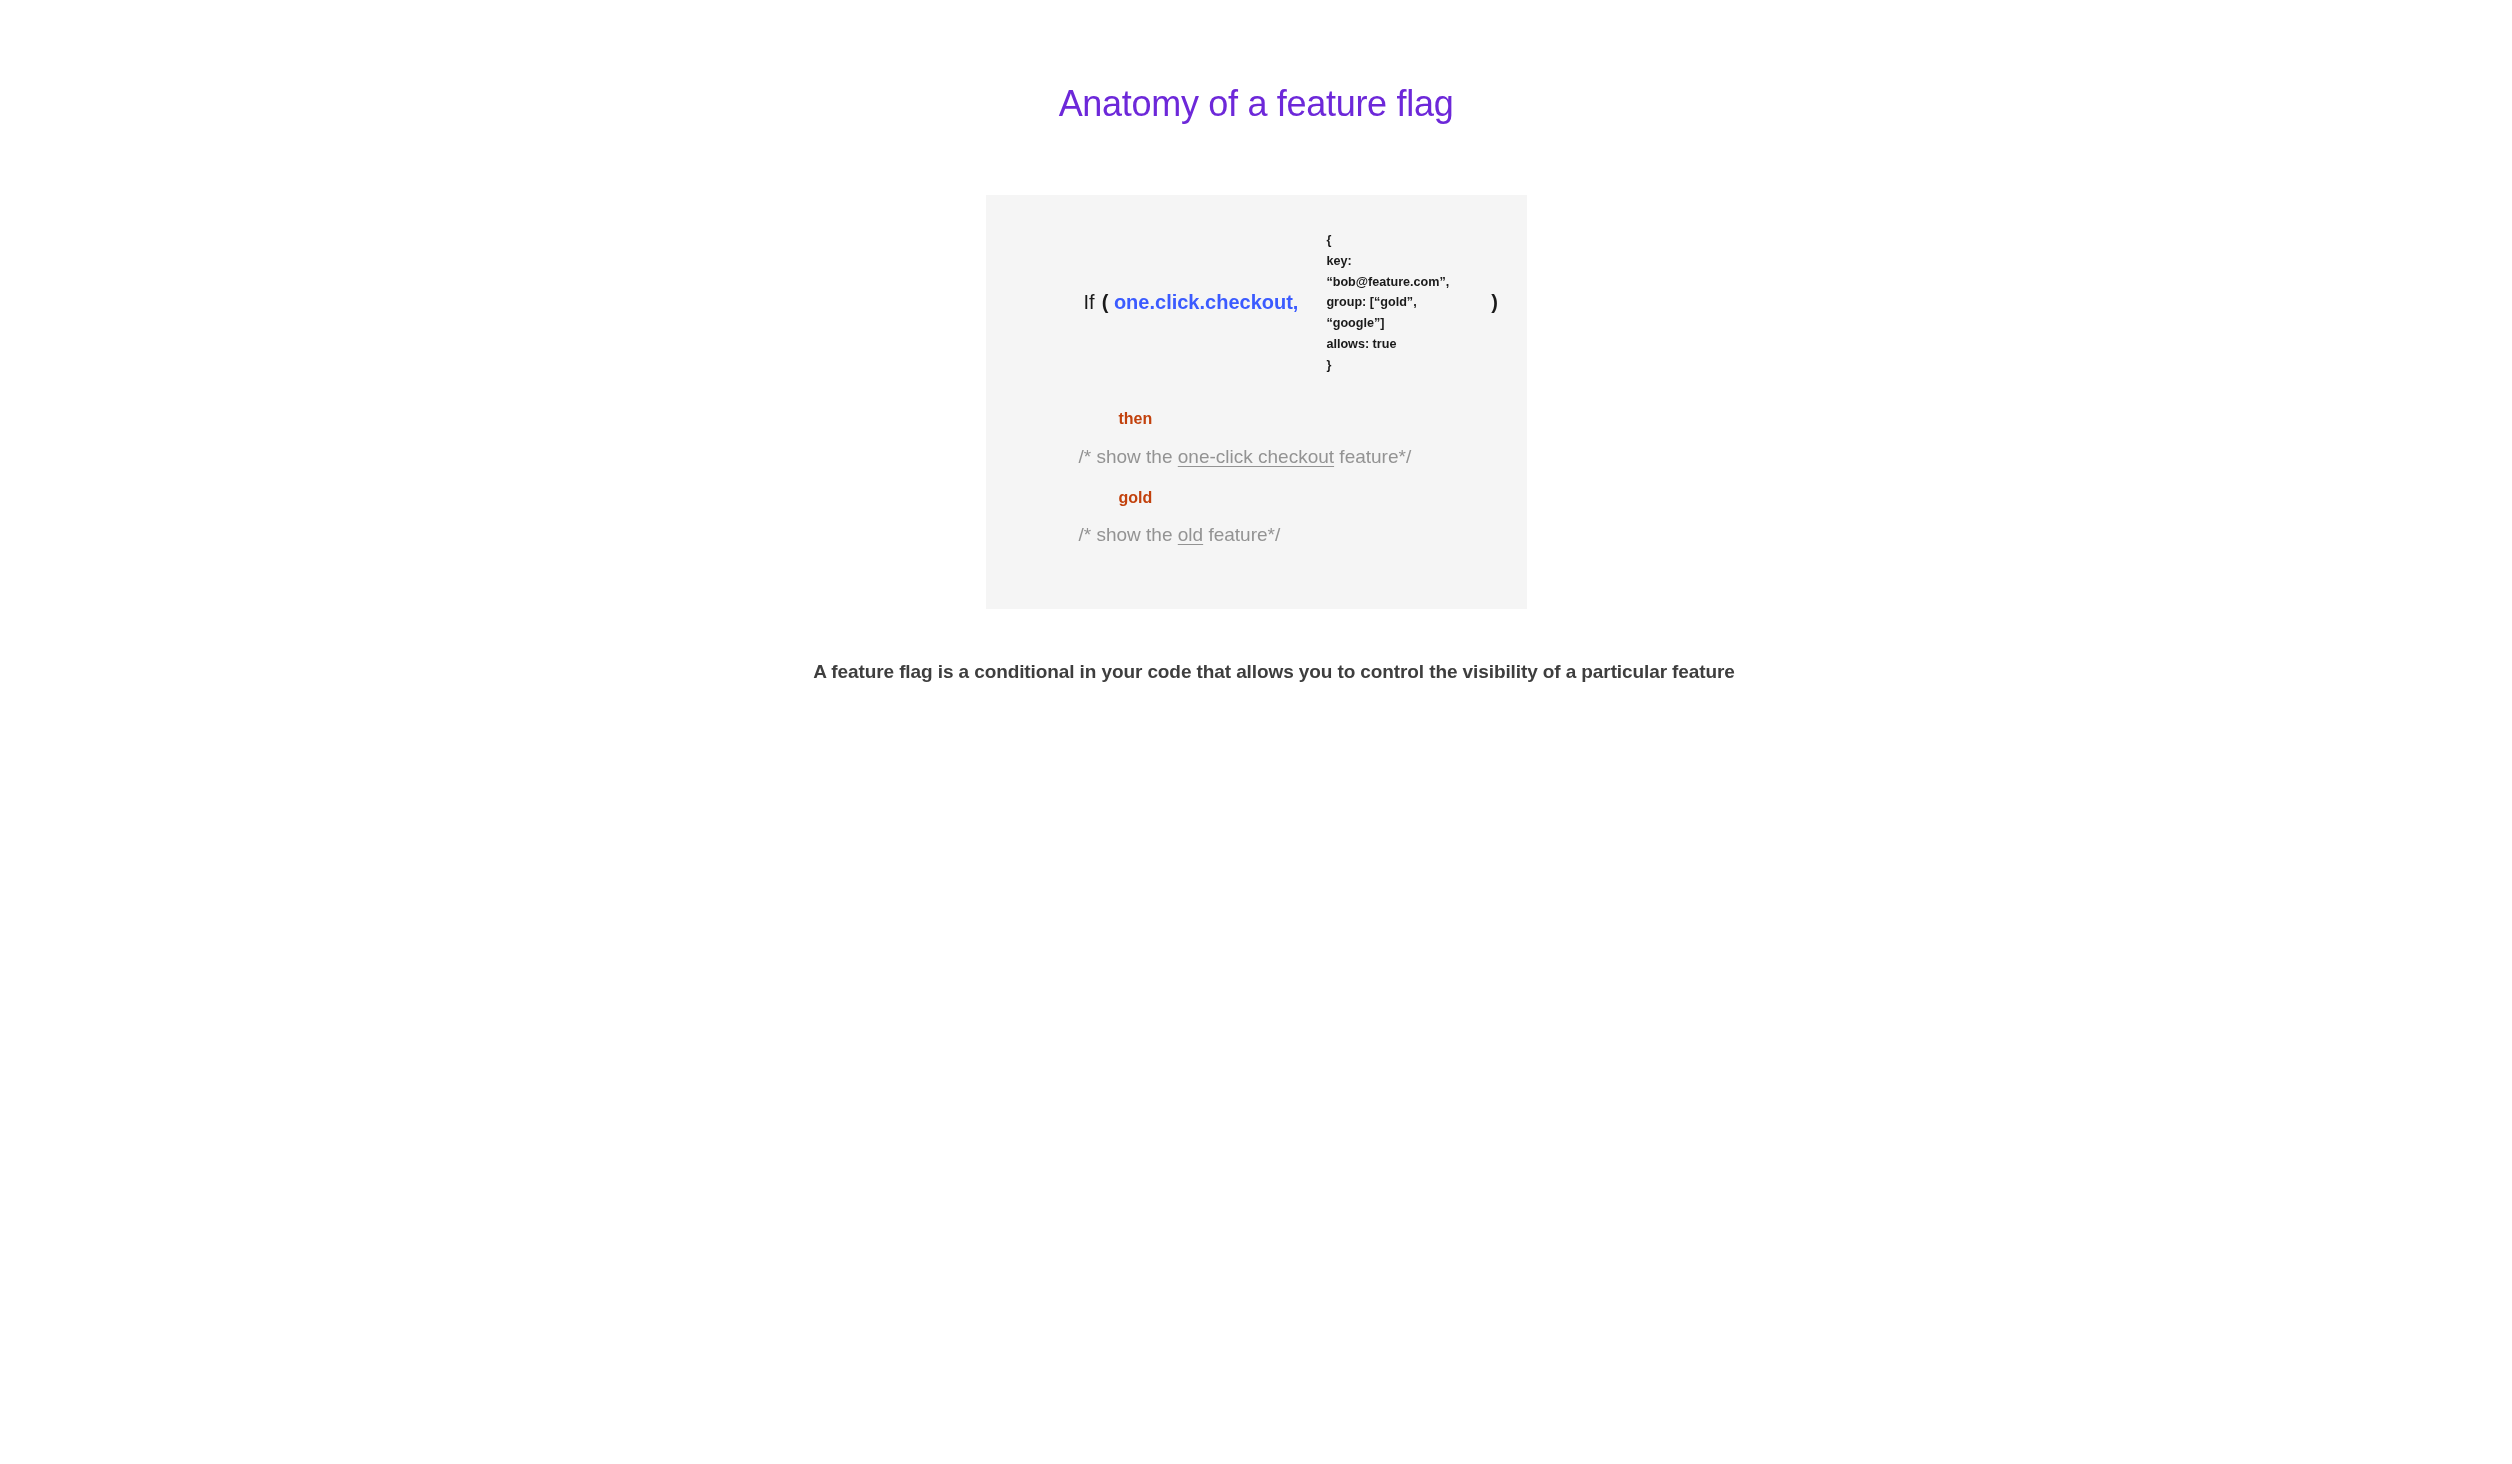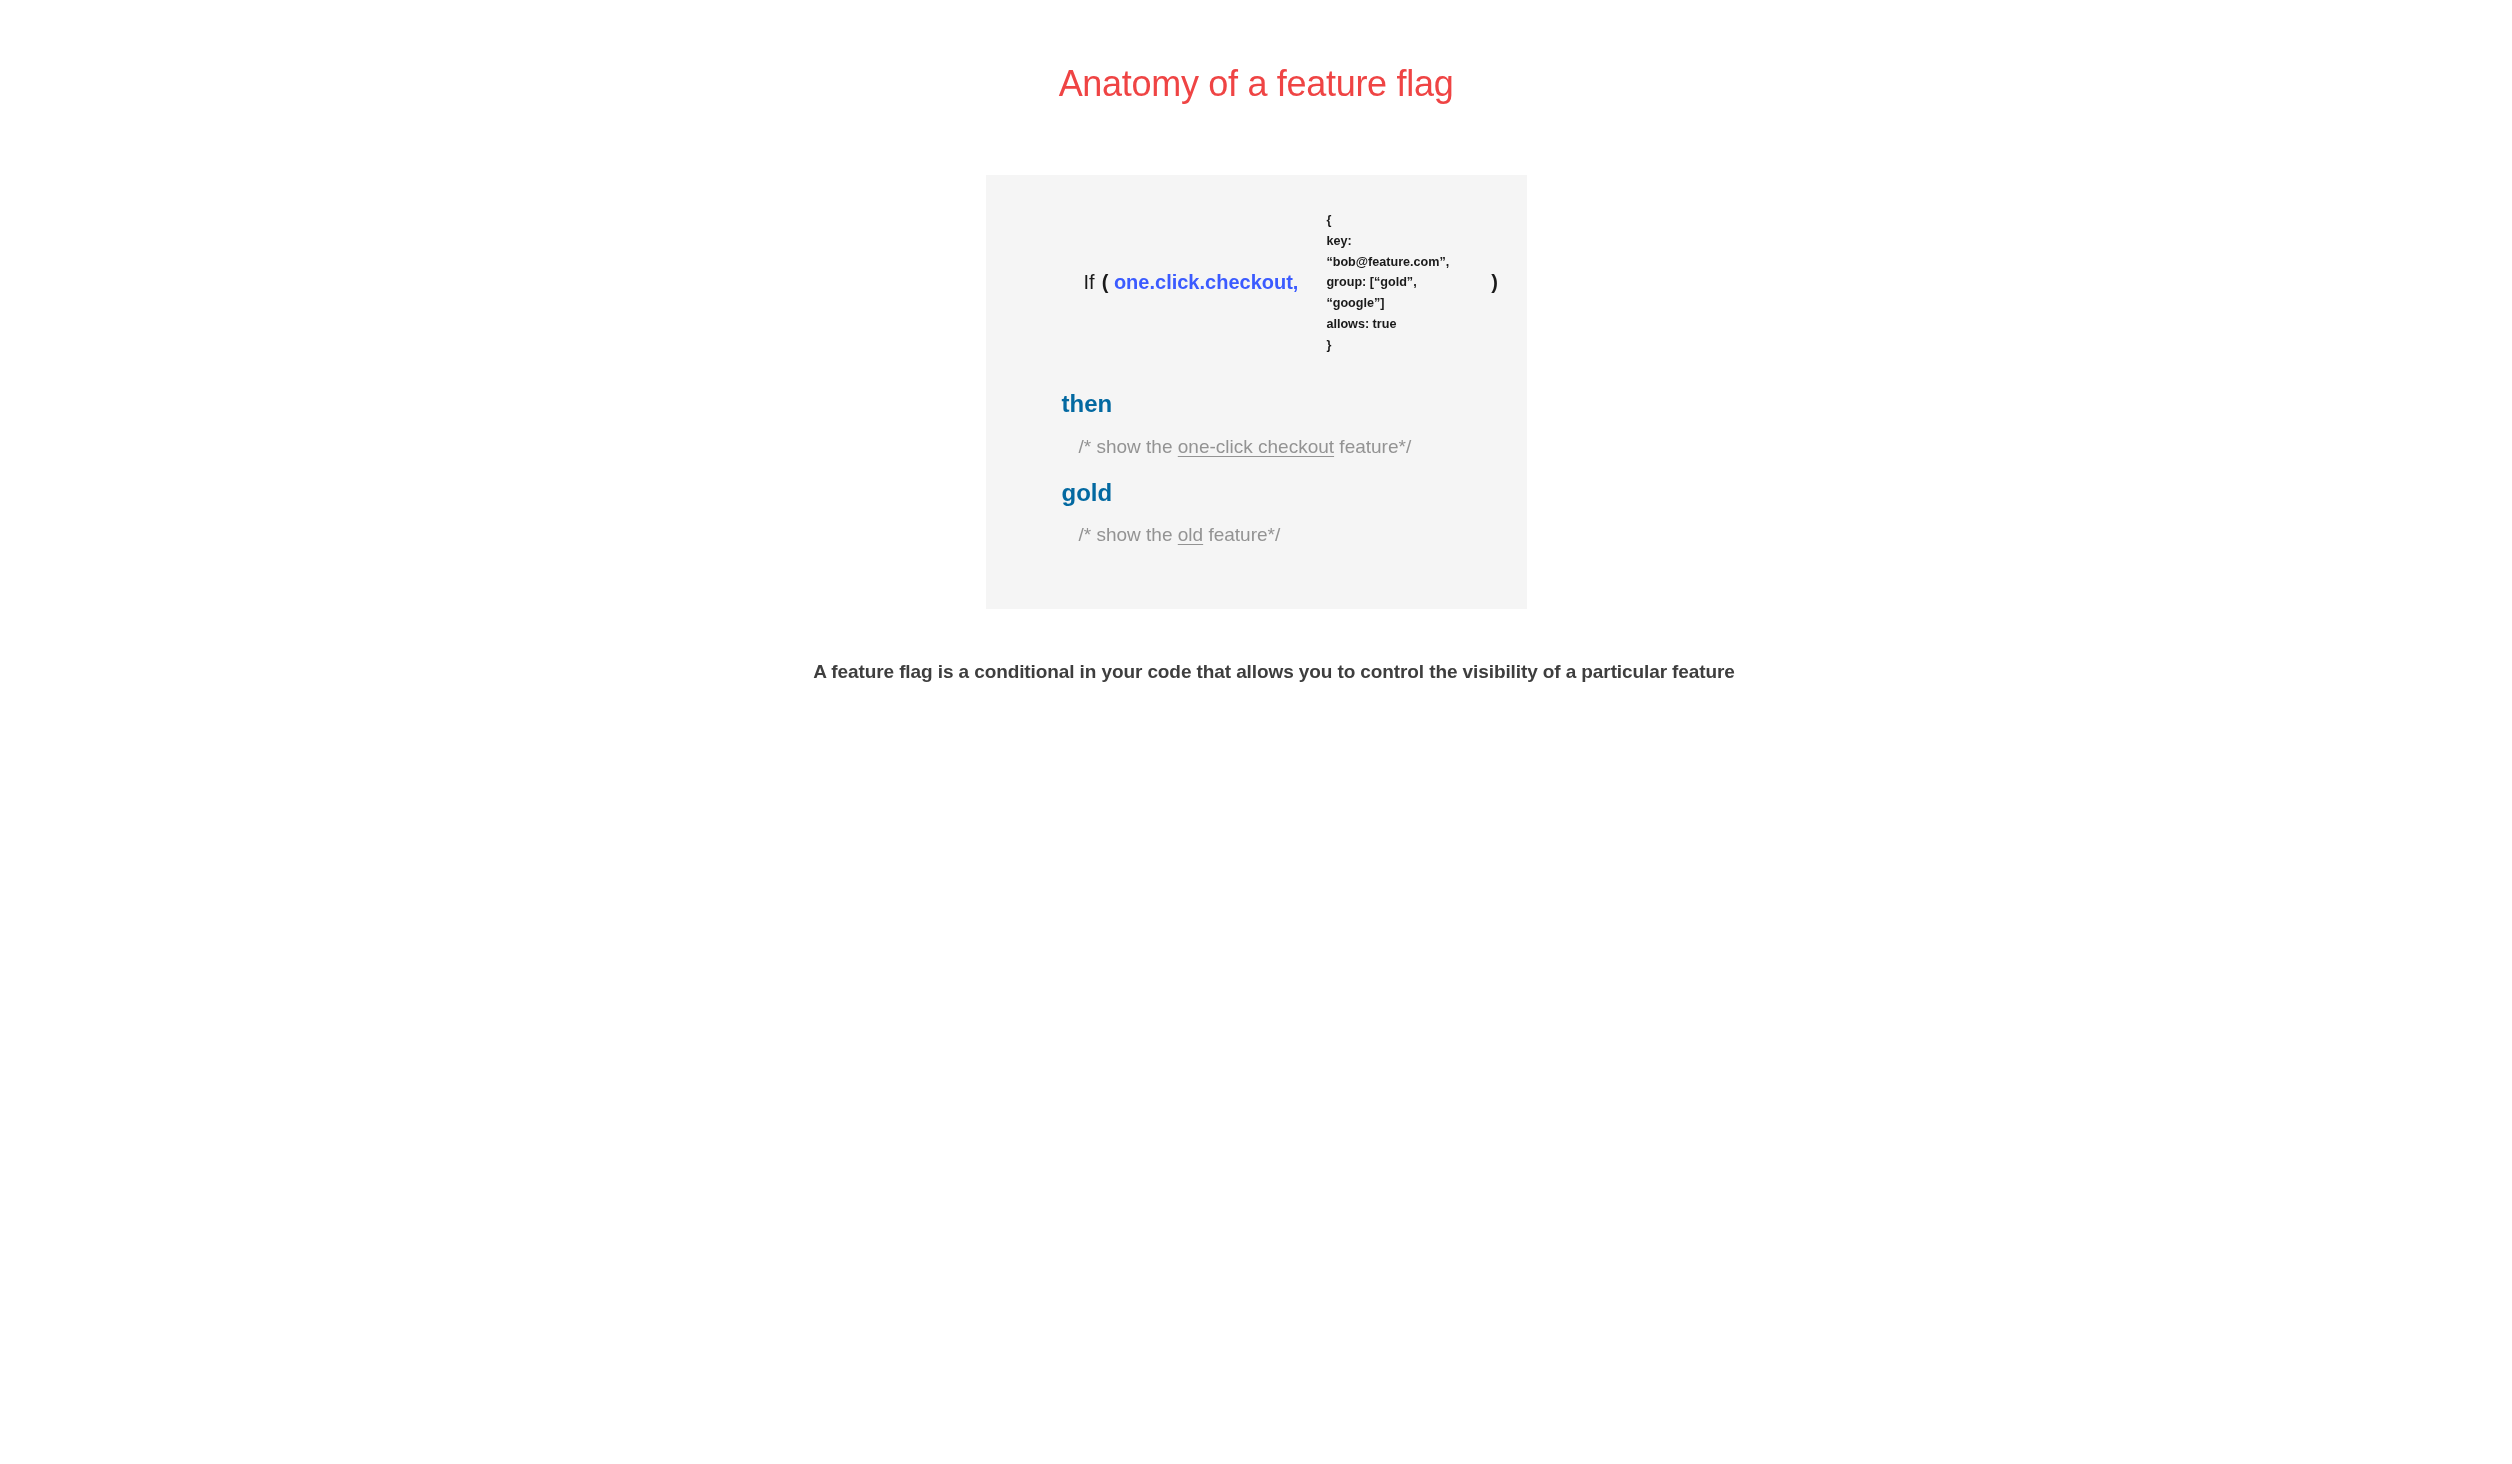--- a/index.html
+++ b/index.html
@@ -13,23 +13,24 @@
       width: 100%;
       min-height: 100vh;
       display: flex;
       flex-direction: column;
       align-items: center;
       padding-top: 63px;
     }
     .title {
       font-size: 36px;
       font-weight: 500;
-      color: #ef4444;
+      color: #6d28d9;
       letter-spacing: -0.3px;
       margin-bottom: 70px;
+      margin-top: 20px;
     }
     .code-block {
       background: #f5f5f5;
       width: 541px;
       padding: 35px 35px 42px 35px;
       margin-bottom: 52px;
     }
     .if-row {
       display: flex;
       align-items: center;
@@ -63,24 +64,24 @@
       font-weight: 600;
       color: #1a1a1a;
       line-height: 1.65;
     }
     .paren-close {
       font-size: 20px;
       font-weight: 600;
       color: #1a1a1a;
     }
     .kw-then, .kw-else {
-      font-size: 24px;
+      font-size: 16px;
       font-weight: 600;
-      color: #0369a1;
-      margin-left: 41px;
+      color: #c2410c;
+      margin-left: 98px;
     }
     .comment {
       font-size: 19px;
       font-weight: 500;
       color: #939393;
       margin-left: 58px;
       margin-top: 17.4px;
       margin-bottom: 21px;
     }
     .comment .underline {

